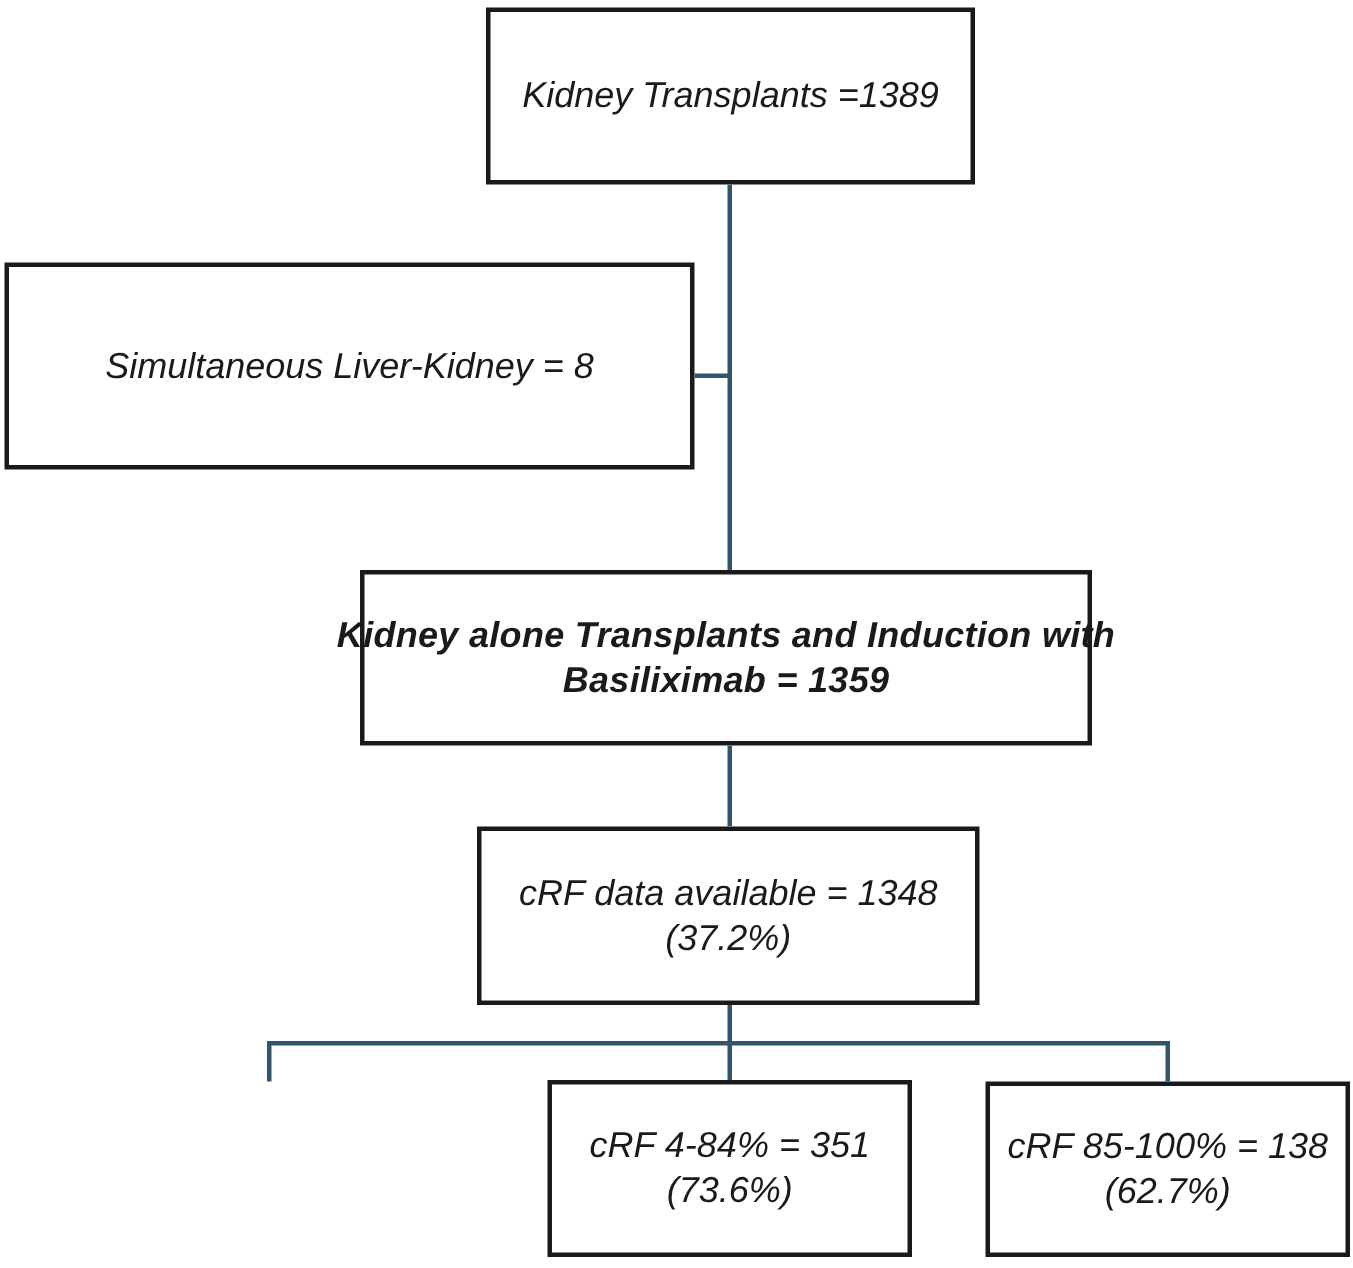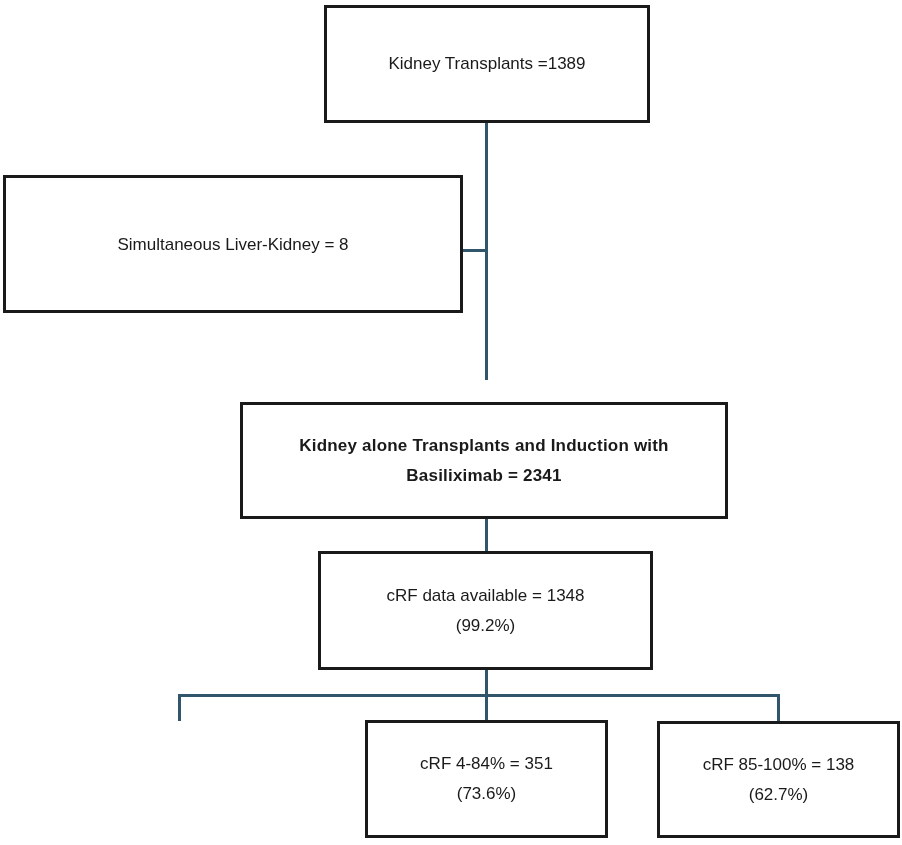--- a/index.html
+++ b/index.html
@@ -19,26 +19,27 @@
   .node {
     position: absolute;
     box-sizing: border-box;
     border: 3px solid #1a1a1a;
     background: #ffffff;
     display: flex;
     flex-direction: column;
     align-items: center;
     justify-content: center;
     text-align: center;
-    font-size: 17px;
+    font-size: 24px;
     line-height: 30px;
     z-index: 2;
+    font-style: italic;
   }
   .node span { display: block; white-space: nowrap; }
-  .node.bold { font-weight: 700; letter-spacing: 0.2px; margin-top: 22px; }
+  .node.bold { font-weight: 700; letter-spacing: 0.2px; }
   .node.wide-lines { line-height: 35px; }
   .connector {
     position: absolute;
     background: #31566c;
     z-index: 1;
   }
   
   #box-kidney-transplants { left: 324px; top: 5px;   width: 326px; height: 118px; }
   #box-exclusions         { left: 3px;   top: 175px; width: 460px; height: 138px; }
   #box-kidney-alone       { left: 240px; top: 380px; width: 488px; height: 117px; }
@@ -73,26 +74,26 @@
   <div class="node" id="box-kidney-transplants">
     <span>Kidney Transplants =1389</span>
   </div>
 
   <div class="node wide-lines" id="box-exclusions">
     <span>Simultaneous Liver-Kidney = 8</span>
   </div>
 
   <div class="node bold" id="box-kidney-alone">
     <span>Kidney alone Transplants and Induction with</span>
-    <span>Basiliximab = 2341</span>
+    <span>Basiliximab = 1359</span>
   </div>
 
   <div class="node" id="box-crf-available">
     <span>cRF data available = 1348</span>
-    <span>(99.2%)</span>
+    <span>(37.2%)</span>
   </div>
 
 
   <div class="node" id="box-crf-1-84">
     <span>cRF 4-84% = 351</span>
     <span>(73.6%)</span>
   </div>
 
   <div class="node" id="box-crf-85-100">
     <span>cRF 85-100% = 138</span>

